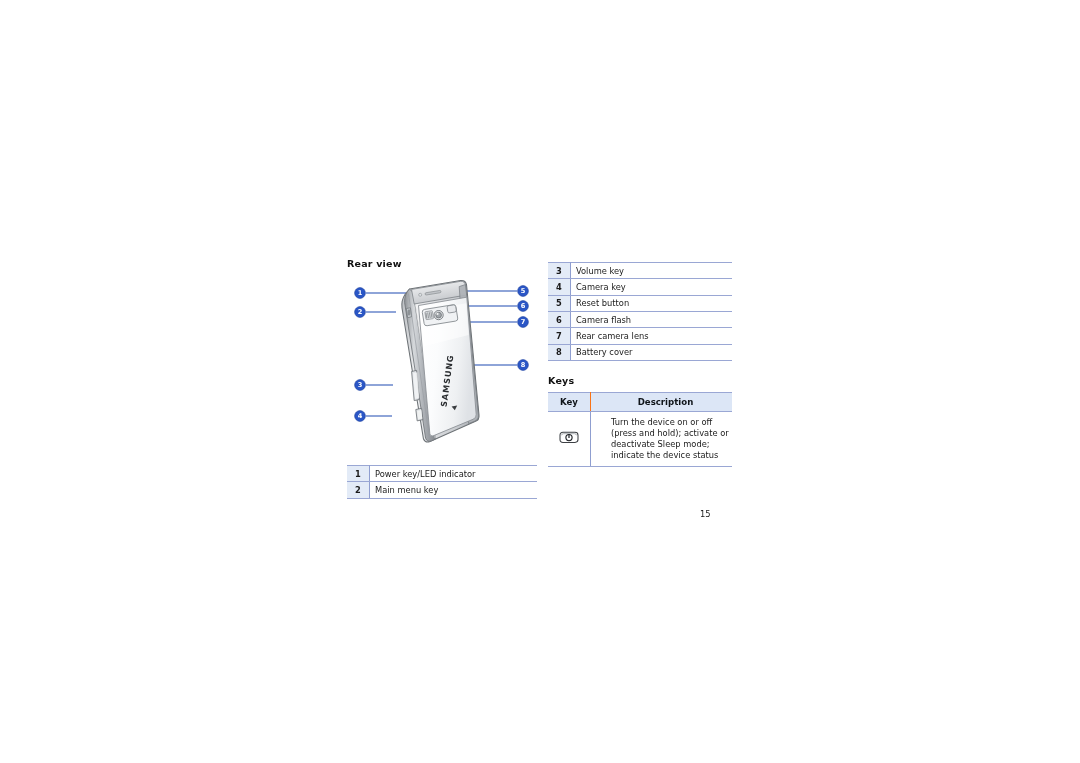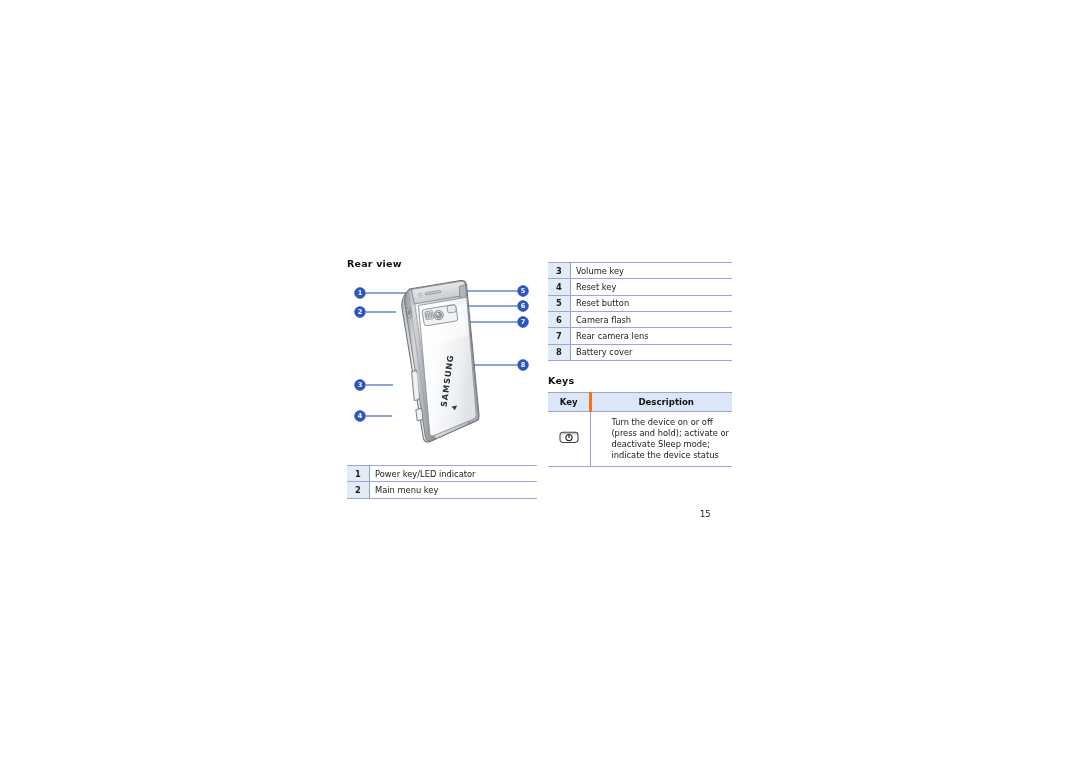--- a/index.html
+++ b/index.html
@@ -97,21 +97,21 @@
     text-align: center;
     color: #0f1419;
     padding: 4px 0 4px 8px;
     border-top: 1px solid #9aa7d4;
     border-bottom: 1px solid #9aa7d4;
   }
   table.keys-table th.kcol {
     width: 42px;
     text-align: center;
     padding-left: 0;
-    border-right: 3px solid #f97316;
+    border-right: 1px solid #f97316;
     margin-top: 37px;
   }
   table.keys-table td {
     border-bottom: 1px solid #9aa7d4;
     padding: 5px 3px 5px 20px;
     vertical-align: middle;
     line-height: 1.32;
   }
   table.keys-table td.kcol {
     width: 42px;
@@ -293,21 +293,21 @@
   <div class="col-right">
 
     <table class="num-table">
       <tbody>
         <tr>
           <td class="knum">3</td>
           <td>Volume key</td>
         </tr>
         <tr>
           <td class="knum">4</td>
-          <td>Reset key</td>
+          <td>Camera key</td>
         </tr>
         <tr>
           <td class="knum">5</td>
           <td>Reset button</td>
         </tr>
         <tr>
           <td class="knum">6</td>
           <td>Camera flash</td>
         </tr>
         <tr>

